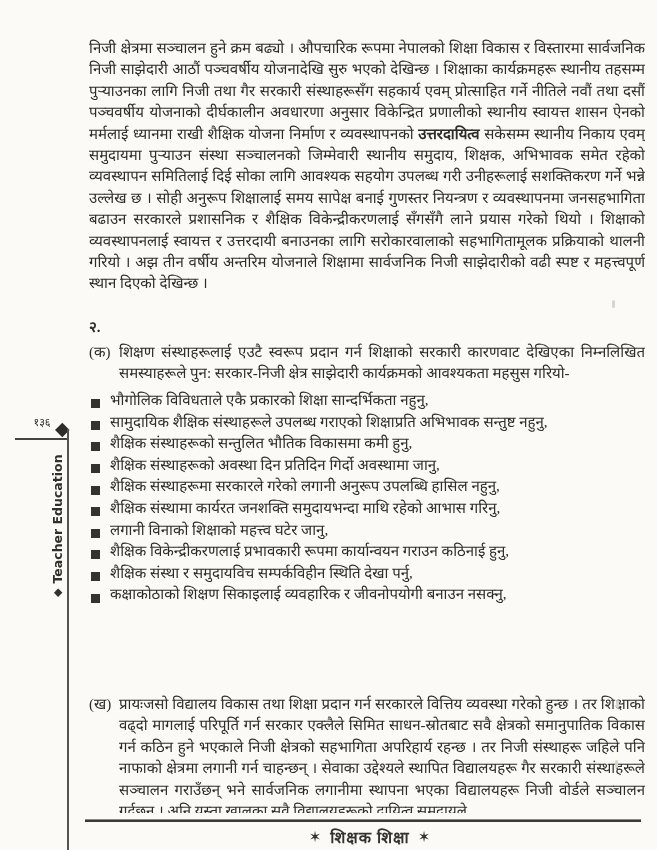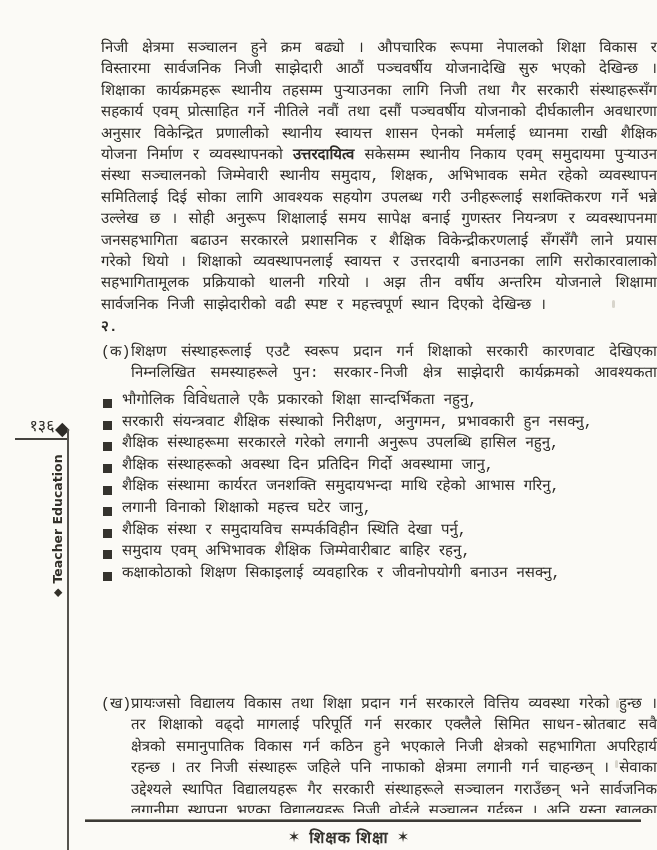--- a/index.html
+++ b/index.html
@@ -9,24 +9,23 @@
     background:#fbfaf6;
     font-family:"Liberation Serif","DejaVu Serif",serif;
     color:#2e2c28;
     overflow:hidden;
   }
   
   .content{
     position:absolute;left:85px;top:0;width:556px;height:850px;
   }
   .block{
-    position:absolute;left:16px;width:556px;overflow:hidden;
+    position:absolute;left:4px;width:556px;overflow:hidden;
     font-size:15px;line-height:21.4px;
     text-align:justify;
-    font-family:Liberation Mono, monospace;
   }
   .p1{top:38px;height:279px;}
   .heading-row{top:317px;height:24px;display:flex;font-weight:bold;text-align:left;}
   .heading-num{width:28px;flex:0 0 28px;}
   .item-row{display:flex;}
   .item-label{flex:0 0 30px;width:30px;}
   .item-text{flex:1;text-align:justify;}
   .ka{top:342px;height:47px;}
   .kha{top:694px;height:119px;}
   .bullets{top:390px;height:303px;}
@@ -39,29 +38,29 @@
     flex:0 0 9px;width:9px;height:9px;margin:6px 10px 0 2px;
     background:#35332e;
   }
   .bullet-txt{flex:1;white-space:nowrap;overflow:hidden;}
   
   .footer-rule{
     position:absolute;left:85px;top:819px;width:556px;height:2px;
     background:#3c3a36;border-top:1px solid #8a887f;
   }
   .footer{
-    position:absolute;left:71px;top:826px;width:556px;
+    position:absolute;left:92px;top:826px;width:556px;
     text-align:center;font-size:16px;font-weight:bold;color:#35332e;
     letter-spacing:1px;
   }
   .footer .star{font-weight:normal;font-size:15px;padding:0 8px;position:relative;top:-1px;}
   
   .page-num{
     position:absolute;left:22px;top:414px;width:40px;
-    font-size:16px;color:#2e2c28;text-align:center;
+    font-size:11px;color:#2e2c28;text-align:center;
   }
   .num-rule{
     position:absolute;left:15px;top:438px;width:52px;height:2px;background:#45433f;
   }
   .diamond-top{
     position:absolute;left:55px;top:417px;
     font-size:19px;color:#2e2c28;
     font-family:"DejaVu Sans",sans-serif;
   }
   .v-rule{
@@ -105,45 +104,49 @@
     <span class="item-text">शिक्षण संस्थाहरूलाई एउटै स्वरूप प्रदान गर्न शिक्षाको सरकारी कारणवाट देखिएका निम्नलिखित समस्याहरूले पुन: सरकार-निजी क्षेत्र साझेदारी कार्यक्रमको आवश्यकता महसुस गरियो-</span>
   </div>
 
   <div class="block bullets">
     <div class="bullet-row">
       <span class="bullet-sq"></span>
       <span class="bullet-txt">भौगोलिक विविधताले एकै प्रकारको शिक्षा सान्दर्भिकता नहुनु,</span>
     </div>
     <div class="bullet-row">
       <span class="bullet-sq"></span>
-      <span class="bullet-txt">सरकारी संयन्त्रवाट शैक्षिक संस्थाको निरीक्षण, अनुगमन, प्रभावकारी हुन नसक्नु,</span>
+      <span class="bullet-txt">सामुदायिक शैक्षिक संस्थाहरूले उपलब्ध गराएको शिक्षाप्रति अभिभावक सन्तुष्ट नहुनु,</span>
+    </div>
+    <div class="bullet-row">
+      <span class="bullet-sq"></span>
+      <span class="bullet-txt">शैक्षिक संस्थाहरूको सन्तुलित भौतिक विकासमा कमी हुनु,</span>
+    </div>
+    <div class="bullet-row">
+      <span class="bullet-sq"></span>
+      <span class="bullet-txt">शैक्षिक संस्थाहरूको अवस्था दिन प्रतिदिन गिर्दो अवस्थामा जानु,</span>
     </div>
     <div class="bullet-row">
       <span class="bullet-sq"></span>
       <span class="bullet-txt">शैक्षिक संस्थाहरूमा सरकारले गरेको लगानी अनुरूप उपलब्धि हासिल नहुनु,</span>
-    </div>
-    <div class="bullet-row">
-      <span class="bullet-sq"></span>
-      <span class="bullet-txt">शैक्षिक संस्थाहरूको अवस्था दिन प्रतिदिन गिर्दो अवस्थामा जानु,</span>
     </div>
     <div class="bullet-row">
       <span class="bullet-sq"></span>
       <span class="bullet-txt">शैक्षिक संस्थामा कार्यरत जनशक्ति समुदायभन्दा माथि रहेको आभास गरिनु,</span>
     </div>
     <div class="bullet-row">
       <span class="bullet-sq"></span>
       <span class="bullet-txt">लगानी विनाको शिक्षाको महत्त्व घटेर जानु,</span>
     </div>
     <div class="bullet-row">
       <span class="bullet-sq"></span>
-      <span class="bullet-txt">शैक्षिक संस्था र समुदायविच सम्पर्कविहीन स्थिति देखा पर्नु,</span>
+      <span class="bullet-txt">शैक्षिक विकेन्द्रीकरणलाई प्रभावकारी रूपमा कार्यान्वयन गराउन कठिनाई हुनु,</span>
     </div>
     <div class="bullet-row">
       <span class="bullet-sq"></span>
-      <span class="bullet-txt">समुदाय एवम् अभिभावक शैक्षिक जिम्मेवारीबाट बाहिर रहनु,</span>
+      <span class="bullet-txt">शैक्षिक संस्था र समुदायविच सम्पर्कविहीन स्थिति देखा पर्नु,</span>
     </div>
     <div class="bullet-row">
       <span class="bullet-sq"></span>
       <span class="bullet-txt">कक्षाकोठाको शिक्षण सिकाइलाई व्यवहारिक र जीवनोपयोगी बनाउन नसक्नु,</span>
     </div>
   </div>
 
   <div class="block kha item-row">
     <span class="item-label">(ख)</span>
     <span class="item-text">प्रायःजसो विद्यालय विकास तथा शिक्षा प्रदान गर्न सरकारले वित्तिय व्यवस्था गरेको हुन्छ । तर शिक्षाको वढ्दो मागलाई परिपूर्ति गर्न सरकार एक्लैले सिमित साधन-स्रोतबाट सवै क्षेत्रको समानुपातिक विकास गर्न कठिन हुने भएकाले निजी क्षेत्रको सहभागिता अपरिहार्य रहन्छ । तर निजी संस्थाहरू जहिले पनि नाफाको क्षेत्रमा लगानी गर्न चाहन्छन् । सेवाका उद्देश्यले स्थापित विद्यालयहरू गैर सरकारी संस्थाहरूले सञ्चालन गराउँछन् भने सार्वजनिक लगानीमा स्थापना भएका विद्यालयहरू निजी वोर्डले सञ्चालन गर्दछन् । अनि यस्ता खालका सवै विद्यालयहरूको दायित्व समुदायले</span>

